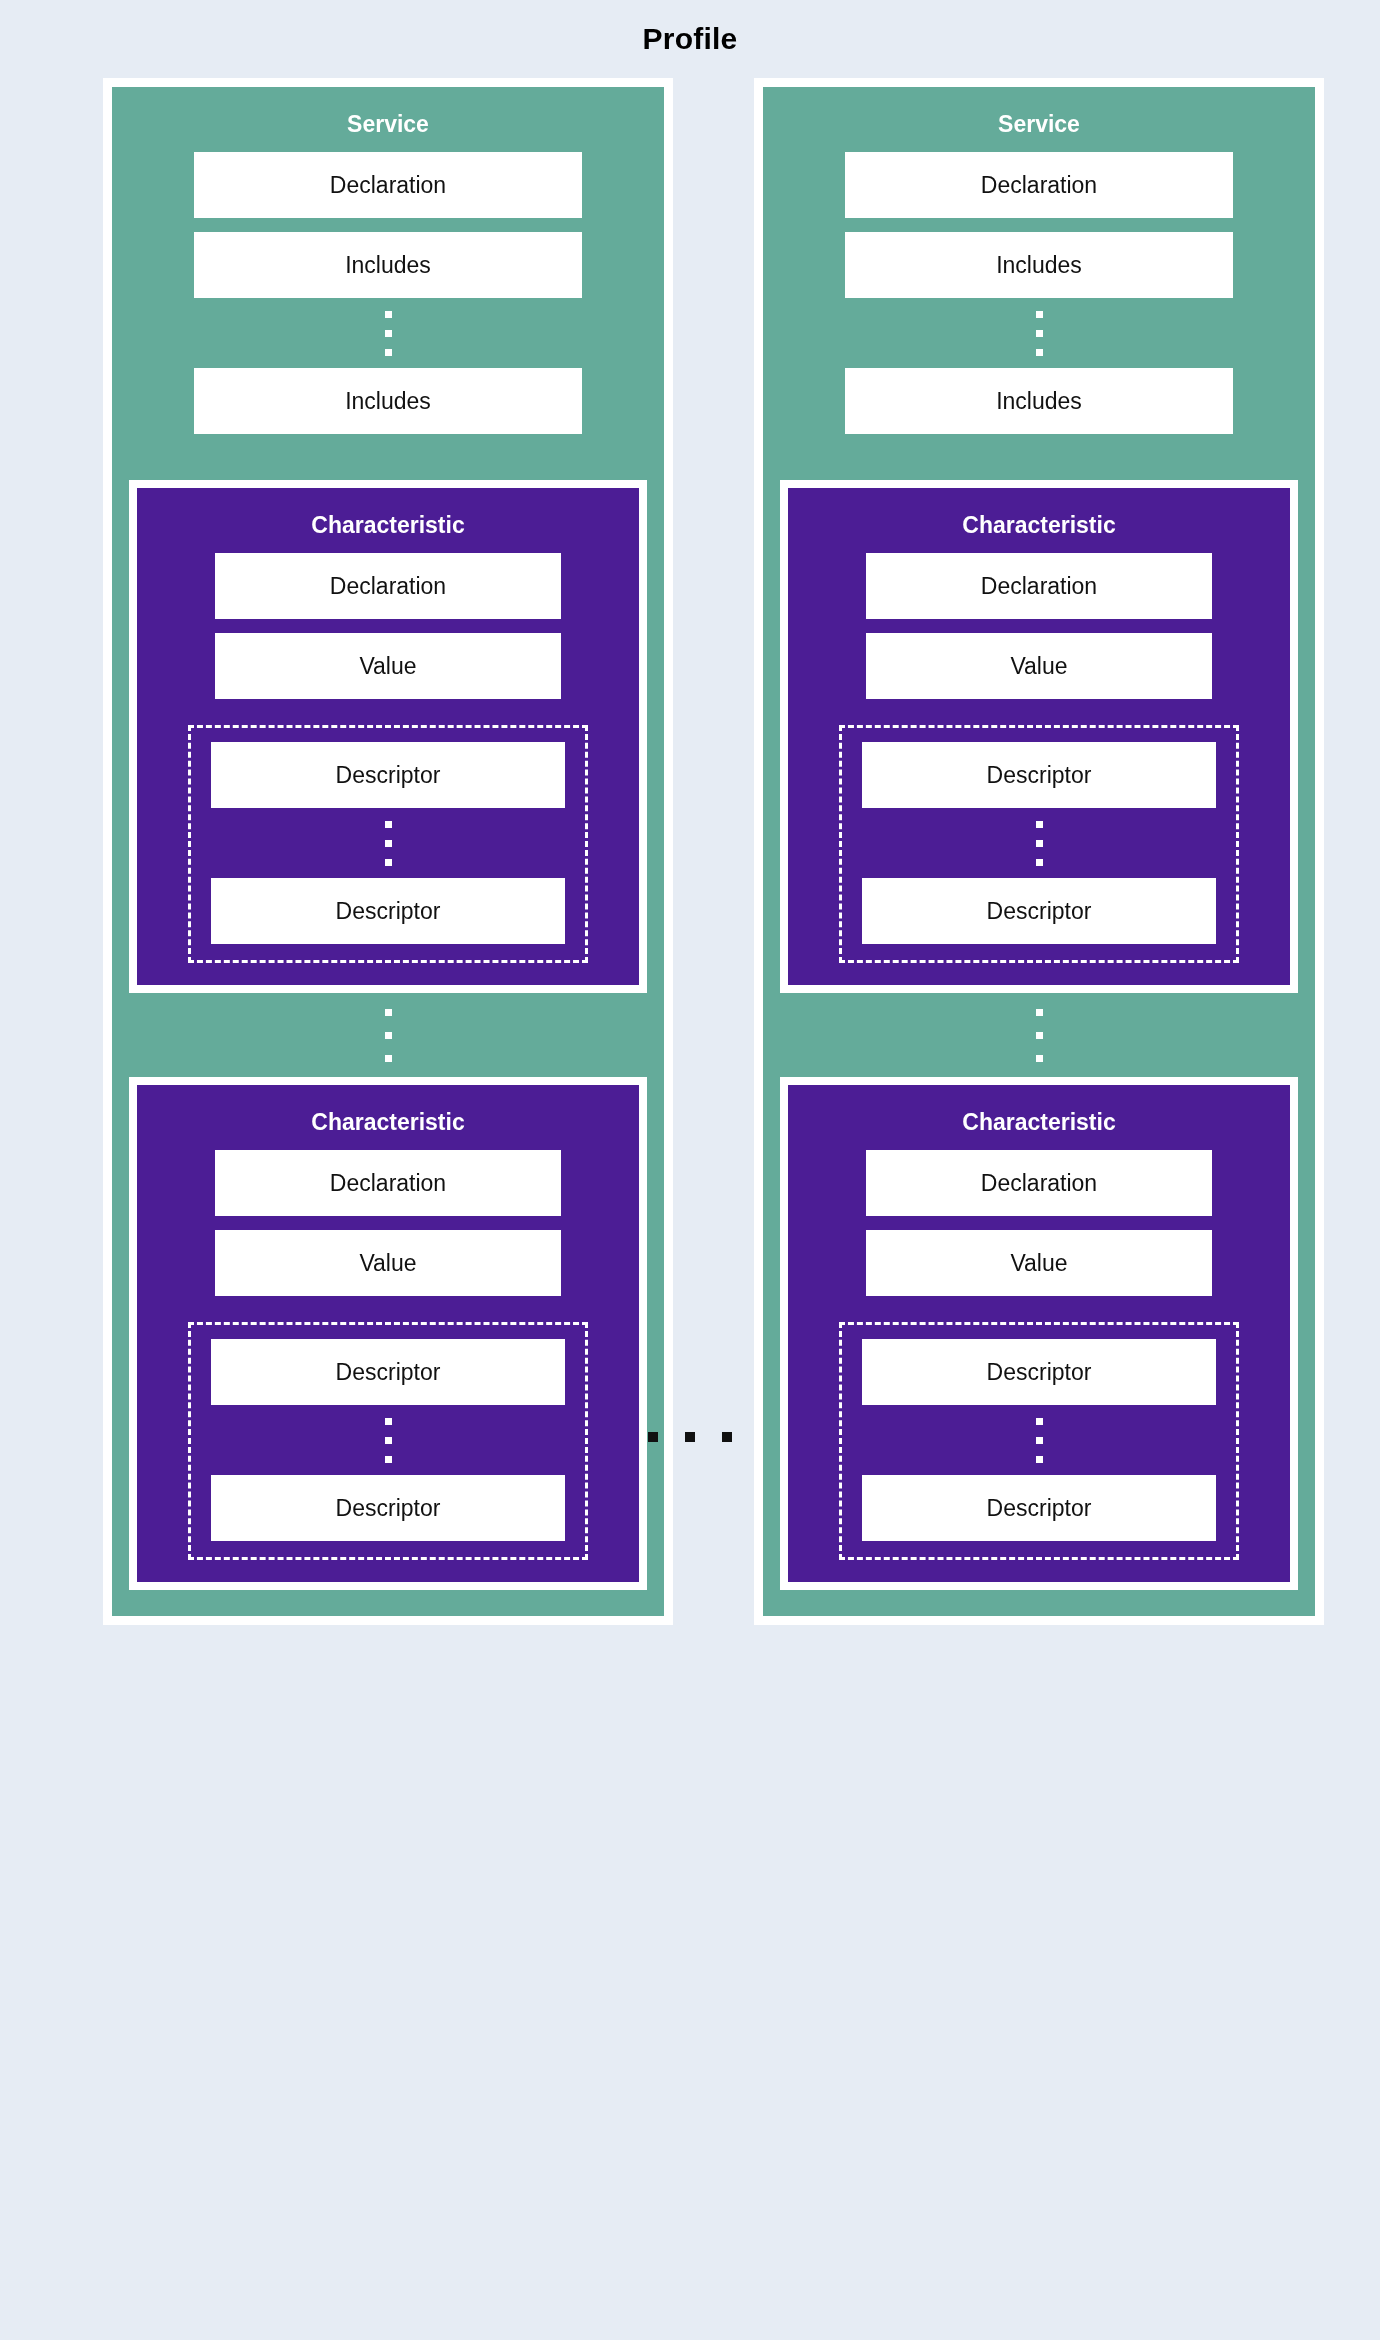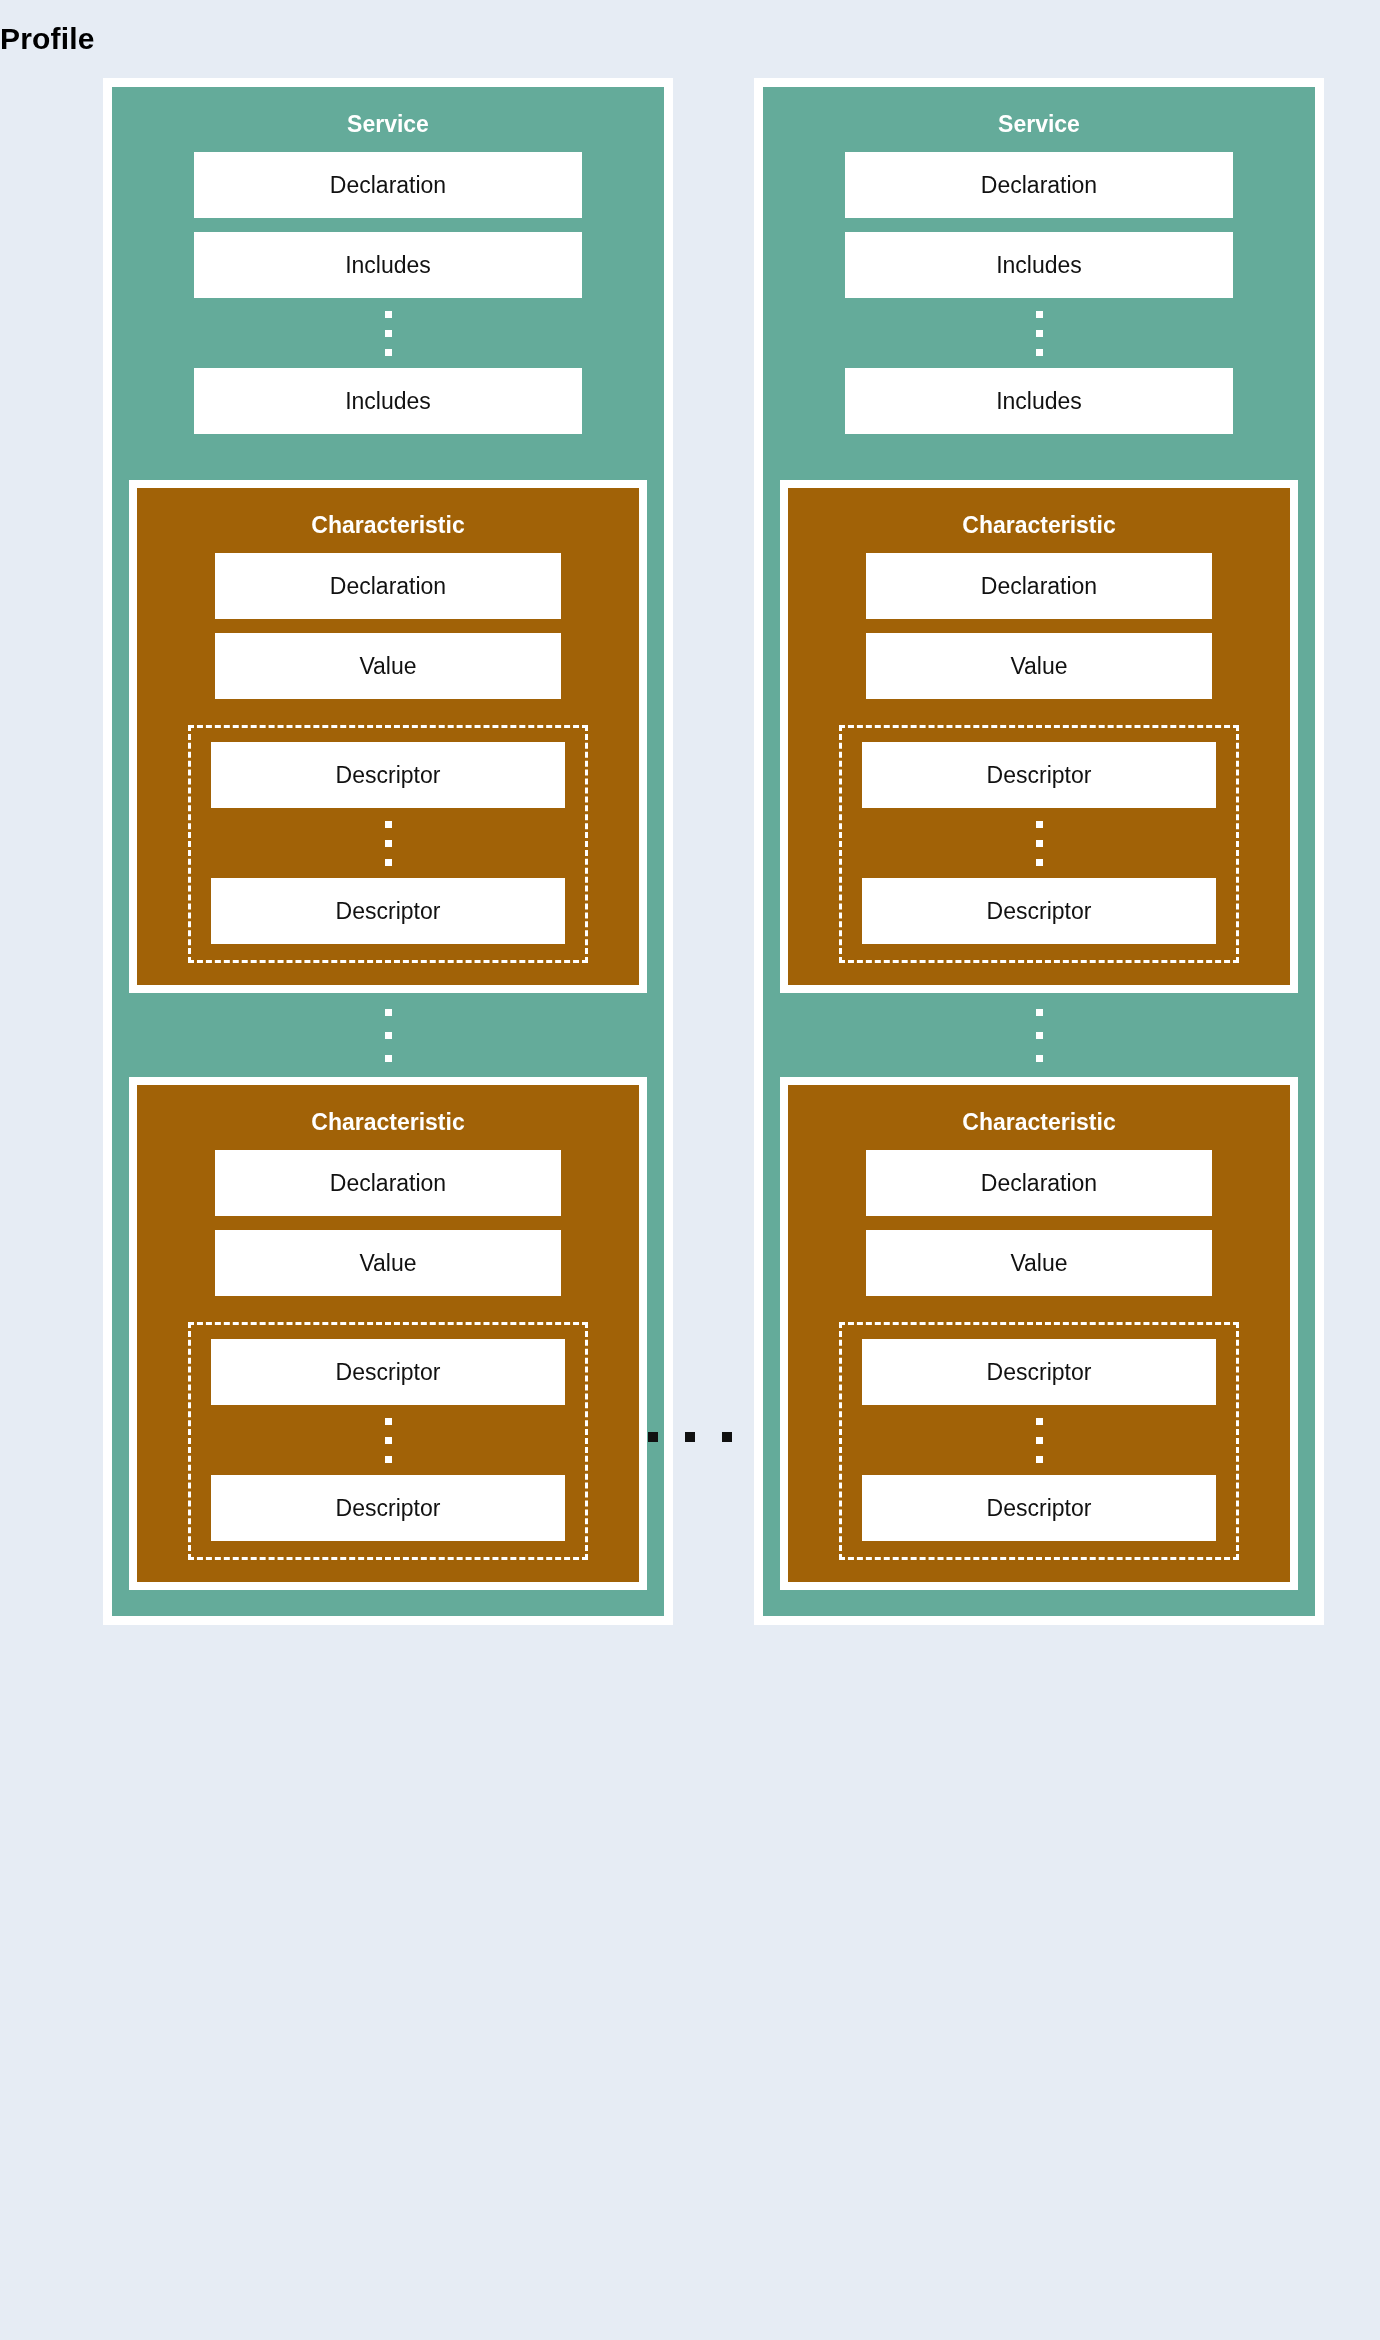--- a/index.html
+++ b/index.html
@@ -18,20 +18,21 @@
     background: #e6ecf4;
     overflow: hidden;
   }
 
   
   .page-title {
     position: absolute;
     top: 22px;
     left: 0;
     width: 1380px;
+    text-align: center;
     font-size: 30px;
     font-weight: bold;
     color: #000000;
     letter-spacing: 0.2px;
   }
 
   
   .columns {
     position: absolute;
     top: 78px;
@@ -96,21 +97,21 @@
     display: block;
     width: 7px;
     height: 7px;
     background: #ffffff;
   }
   .vdots-tall { height: 84px; gap: 16px; }
 
   
   .characteristic {
     width: 100%;
-    background: #a16207;
+    background: #4c1d95;
     border: 8px solid #ffffff;
     padding: 14px 0 22px 0;
     display: flex;
     flex-direction: column;
     align-items: center;
   }
 
   .char-title {
     font-size: 23px;
     font-weight: bold;

